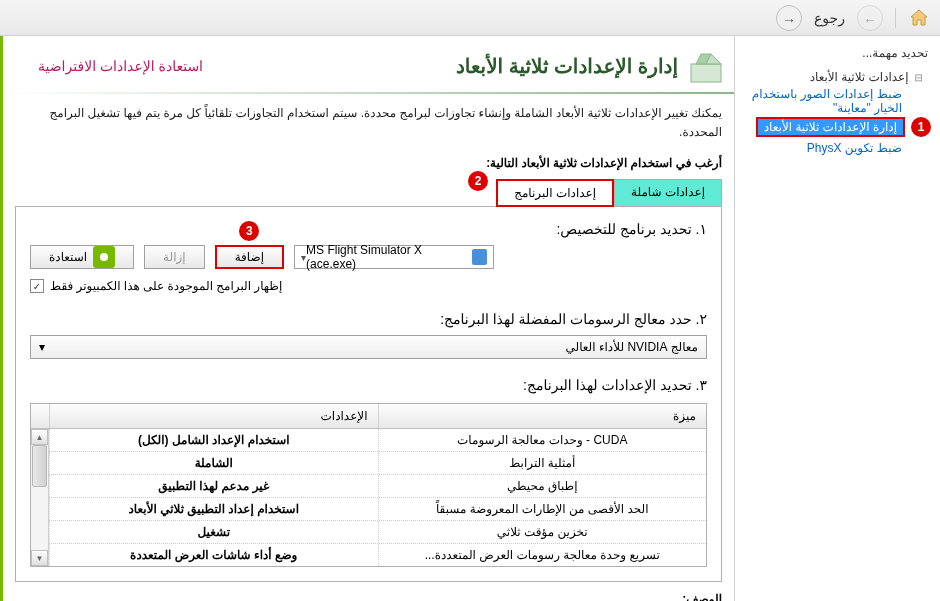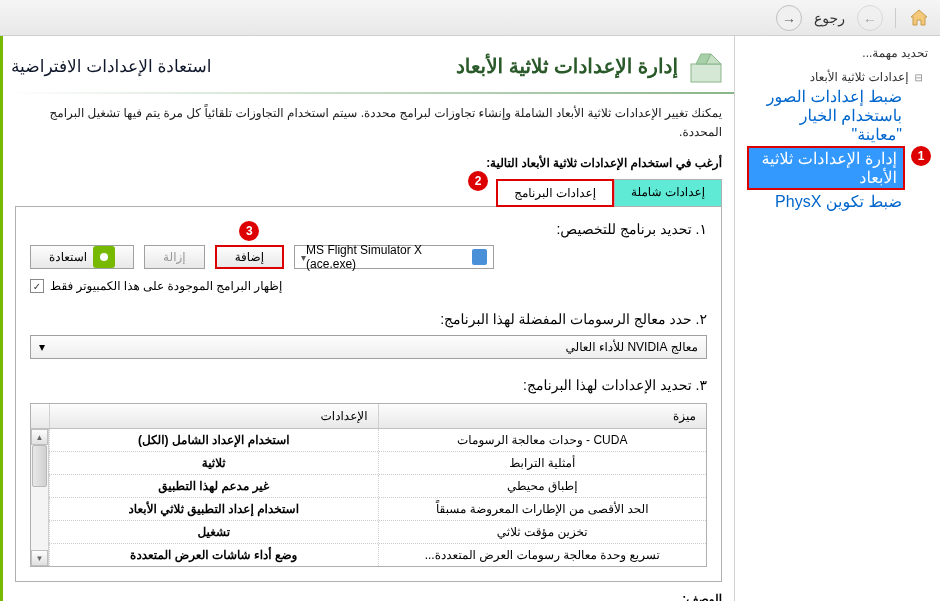--- a/index.html
+++ b/index.html
@@ -12,31 +12,31 @@
 .home-icon { width: 22px; height: 22px; display: flex; align-items: center; justify-content: center; }
 
 .main-wrap { display: flex; height: 565px; }
 
 .sidebar { width: 206px; border-left: 1px solid #d0d0d0; padding: 10px 12px; background: #fff; }
 .sidebar-title { font-size: 12px; color: #333; text-align: right; margin-bottom: 10px; }
 .tree { padding-right: 5px; }
 .tree-root { font-size: 12px; color: #333; margin-bottom: 2px; display: flex; align-items: center; gap: 4px; }
 .tree-root::before { content: "⊟"; font-size: 10px; color: #888; margin-left: 2px; }
 .tree-items { padding-right: 18px; }
-.tree-item { font-size: 16px; color: #0066cc; padding: 1px 3px; margin-bottom: 1px; display: inline-block; cursor: pointer; }
+.tree-item { font-size: 12px; color: #0066cc; padding: 1px 3px; margin-bottom: 1px; display: inline-block; cursor: pointer; }
 .tree-item.selected { background: #3399ff; color: #fff; border: 2px solid #d00; padding: 1px 6px; position: relative; }
 .callout { position: absolute; width: 20px; height: 20px; border-radius: 50%; color: #fff; font-size: 12px; font-weight: bold; display: flex; align-items: center; justify-content: center; }
 .callout.c1 { background: #d00; top: 0px; right: -26px; }
 
 .content { flex: 1; padding: 0; background: #fff; overflow: hidden; }
 .header-row { display: flex; align-items: center; justify-content: space-between; padding: 10px 8px 0 8px; }
 .header-title-wrap { display: flex; align-items: center; gap: 8px; }
 .header-icon { width: 40px; height: 40px; }
 .header-title { font-size: 20px; font-weight: bold; color: #2a5a2a; }
-.restore-link { font-size: 17px; color: #0f172a; cursor: pointer; padding-right: 4px; }
+.restore-link { font-size: 14px; color: #be185d; cursor: pointer; padding-right: 4px; margin-left: 27px; }
 .hr { height: 2px; background: linear-gradient(to left, #8ab58a, #fff); margin: 6px 0 10px 0; }
 .desc-text { font-size: 12px; color: #222; padding: 0 12px; line-height: 1.6; text-align: right; }
 
 .section-label { font-size: 12px; font-weight: bold; padding: 14px 12px 8px 12px; text-align: right; }
 
 .tabs { display: flex; gap: 0; padding-right: 12px; direction: rtl; }
 .tab { padding: 5px 16px; font-size: 12px; border: 1px solid #b0b0b0; border-bottom: none; background: #5eead4; cursor: pointer; position: relative; top: 1px; }
 .tab.active { background: #fff; z-index: 2; }
 .tab.highlighted { border: 2px solid #d00; position: relative; }
 .callout.c2 { background: #d00; top: -10px; left: -30px; }
@@ -183,21 +183,21 @@
           <div class="th scroll-col"></div>
         </div>
         <div class="settings-body">
           <div class="tbody-rows" id="tbody-rows">
               <div class="tr">
                 <div class="td">CUDA - وحدات معالجة الرسومات</div>
                 <div class="td bold">استخدام الإعداد الشامل (الكل)</div>
               </div>
               <div class="tr">
                 <div class="td">أمثلية الترابط</div>
-                <div class="td bold">ثلاثية</div>
+                <div class="td bold">الشاملة</div>
               </div>
               <div class="tr">
                 <div class="td">إطباق محيطي</div>
                 <div class="td bold">غير مدعم لهذا التطبيق</div>
               </div>
               <div class="tr">
                 <div class="td">الحد الأقصى من الإطارات المعروضة مسبقاً</div>
                 <div class="td bold">استخدام إعداد التطبيق ثلاثي الأبعاد</div>
               </div>
               <div class="tr">

